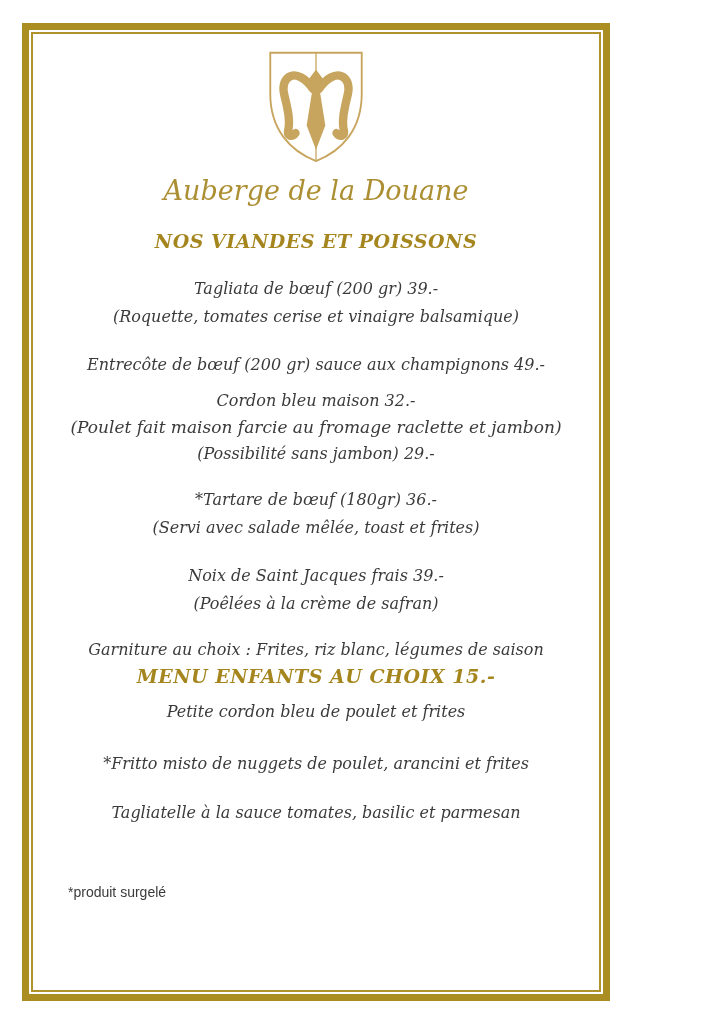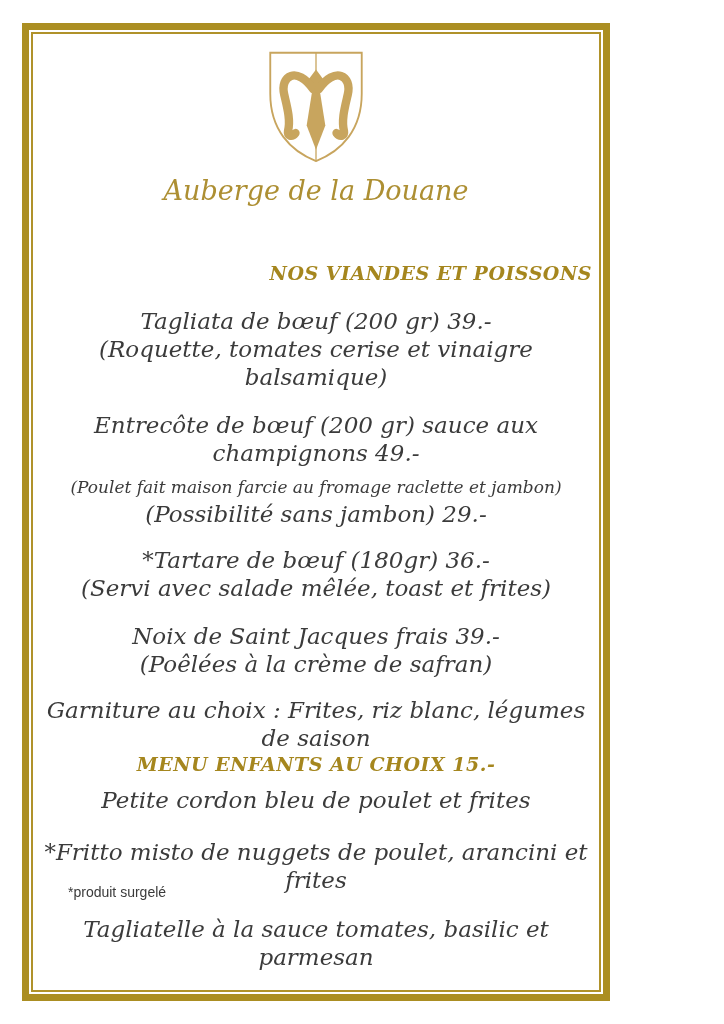--- a/index.html
+++ b/index.html
@@ -38,25 +38,25 @@
     color:#ad8f33;
   }
   .section-heading{
     font-style:italic;
     font-weight:bold;
     font-size:19px;
     line-height:24px;
     letter-spacing:0.5px;
     color:#a5861e;
   }
-  .heading-1{margin-top:54px;text-align:right;}
+  .heading-1{margin-top:22px;}
   .heading-2{}
   .line{
     font-style:italic;
-    font-size:23px;
+    font-size:16px;
     line-height:28px;
     color:#3b3b3b;
   }
   .line.small{font-size:17px;line-height:25px;}
   .g1{margin-top:22px;}
   .g2{margin-top:20px;}
   .g3{margin-top:8px;}
   .g4{margin-top:18px;}
   .g5{margin-top:20px;}
   .g6{margin-top:18px;}
@@ -104,20 +104,21 @@
     <div class="group g1">
       <div class="line">Tagliata de bœuf (200 gr) 39.-</div>
       <div class="line">(Roquette, tomates cerise et vinaigre balsamique)</div>
     </div>
 
     <div class="group g2">
       <div class="line">Entrecôte de bœuf (200 gr) sauce aux champignons 49.-</div>
     </div>
 
     <div class="group g3">
+      <div class="line">Cordon bleu maison 32.-</div>
       <div class="line small">(Poulet fait maison farcie au fromage raclette et jambon)</div>
       <div class="line">(Possibilité sans jambon) 29.-</div>
     </div>
 
     <div class="group g4">
       <div class="line">*Tartare de bœuf (180gr) 36.-</div>
       <div class="line">(Servi avec salade mêlée, toast et frites)</div>
     </div>
 
     <div class="group g5">

